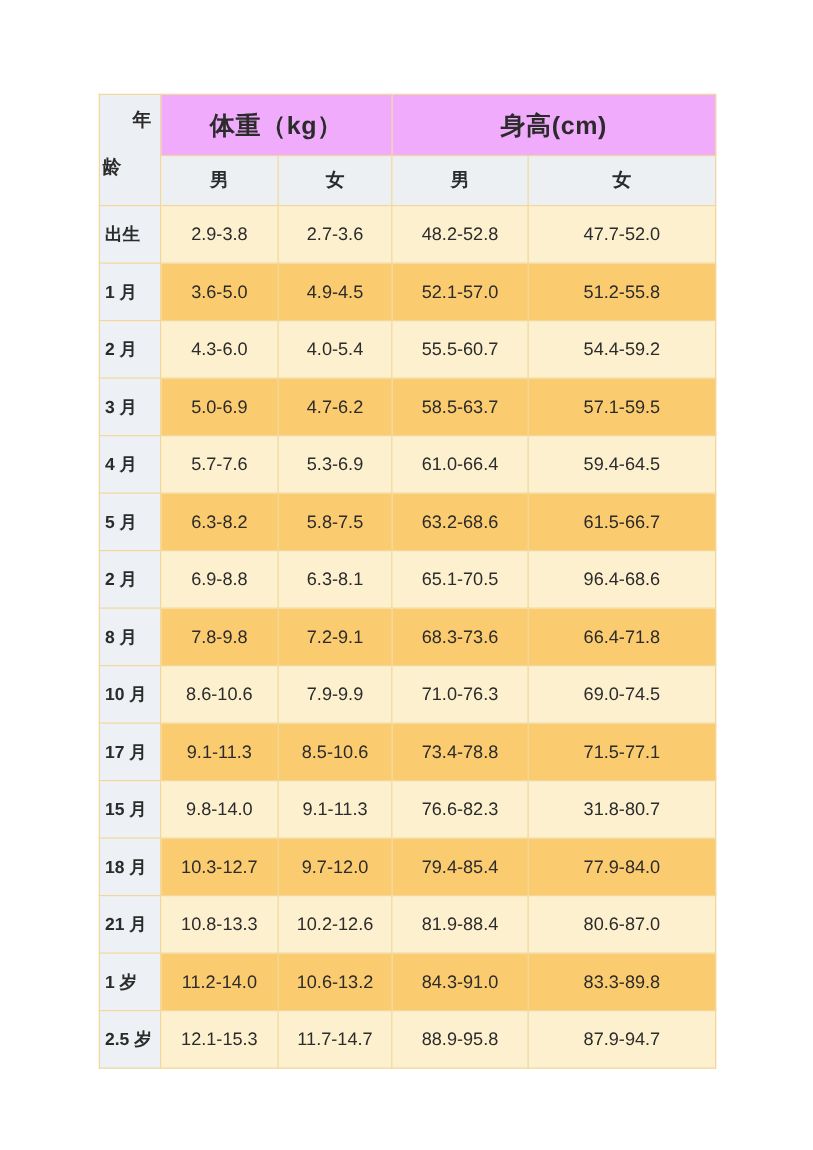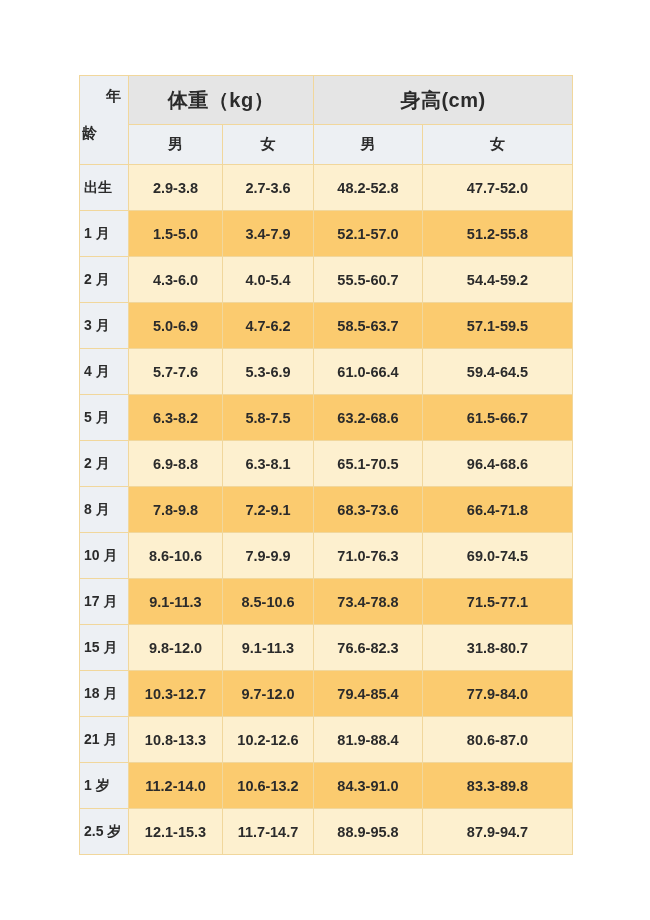--- a/index.html
+++ b/index.html
@@ -43,21 +43,21 @@
   
   col.c-age  { width: 49px; }
   col.c-wm   { width: 94px; }
   col.c-wf   { width: 91px; }
   col.c-hm   { width: 109px; }
   col.c-hf   { width: 150px; }
 
   
   .hdr-group {
     height: 48px;
-    background: #e5e5e5;
+    background: #f0abfc;
     text-align: center;
     font-size: 20px;
     letter-spacing: 0.5px;
   }
   .hdr-sub {
     height: 39px;
     background: #edf0f3;
     text-align: center;
     font-size: 15px;
   }
@@ -99,21 +99,21 @@
     text-align: left;
     padding-left: 4px;
     font-size: 14px;
     font-weight: bold;
     color: #2b2b2b;
     white-space: nowrap;
   }
   td.val-cell {
     text-align: center;
     font-size: 14.5px;
-    font-weight: bold;
+    font-weight: normal;
     color: #2b2b2b;
     white-space: nowrap;
   }
   tr.band-light td.val-cell { background: #fdf0cf; }
   tr.band-dark  td.val-cell { background: #fbcb6f; }
 </style>
 </head>
 <body>
 
 <div id="page">
@@ -149,22 +149,22 @@
     <tbody id="table-body">
         <tr class="band-light">
           <td class="age-cell">出生</td>
           <td class="val-cell">2.9-3.8</td>
           <td class="val-cell">2.7-3.6</td>
           <td class="val-cell">48.2-52.8</td>
           <td class="val-cell">47.7-52.0</td>
         </tr>
         <tr class="band-dark">
           <td class="age-cell">1 月</td>
-          <td class="val-cell">1.5-5.0</td>
-          <td class="val-cell">3.4-7.9</td>
+          <td class="val-cell">3.6-5.0</td>
+          <td class="val-cell">4.9-4.5</td>
           <td class="val-cell">52.1-57.0</td>
           <td class="val-cell">51.2-55.8</td>
         </tr>
         <tr class="band-light">
           <td class="age-cell">2 月</td>
           <td class="val-cell">4.3-6.0</td>
           <td class="val-cell">4.0-5.4</td>
           <td class="val-cell">55.5-60.7</td>
           <td class="val-cell">54.4-59.2</td>
         </tr>
@@ -212,21 +212,21 @@
         </tr>
         <tr class="band-dark">
           <td class="age-cell">17 月</td>
           <td class="val-cell">9.1-11.3</td>
           <td class="val-cell">8.5-10.6</td>
           <td class="val-cell">73.4-78.8</td>
           <td class="val-cell">71.5-77.1</td>
         </tr>
         <tr class="band-light">
           <td class="age-cell">15 月</td>
-          <td class="val-cell">9.8-12.0</td>
+          <td class="val-cell">9.8-14.0</td>
           <td class="val-cell">9.1-11.3</td>
           <td class="val-cell">76.6-82.3</td>
           <td class="val-cell">31.8-80.7</td>
         </tr>
         <tr class="band-dark">
           <td class="age-cell">18 月</td>
           <td class="val-cell">10.3-12.7</td>
           <td class="val-cell">9.7-12.0</td>
           <td class="val-cell">79.4-85.4</td>
           <td class="val-cell">77.9-84.0</td>

